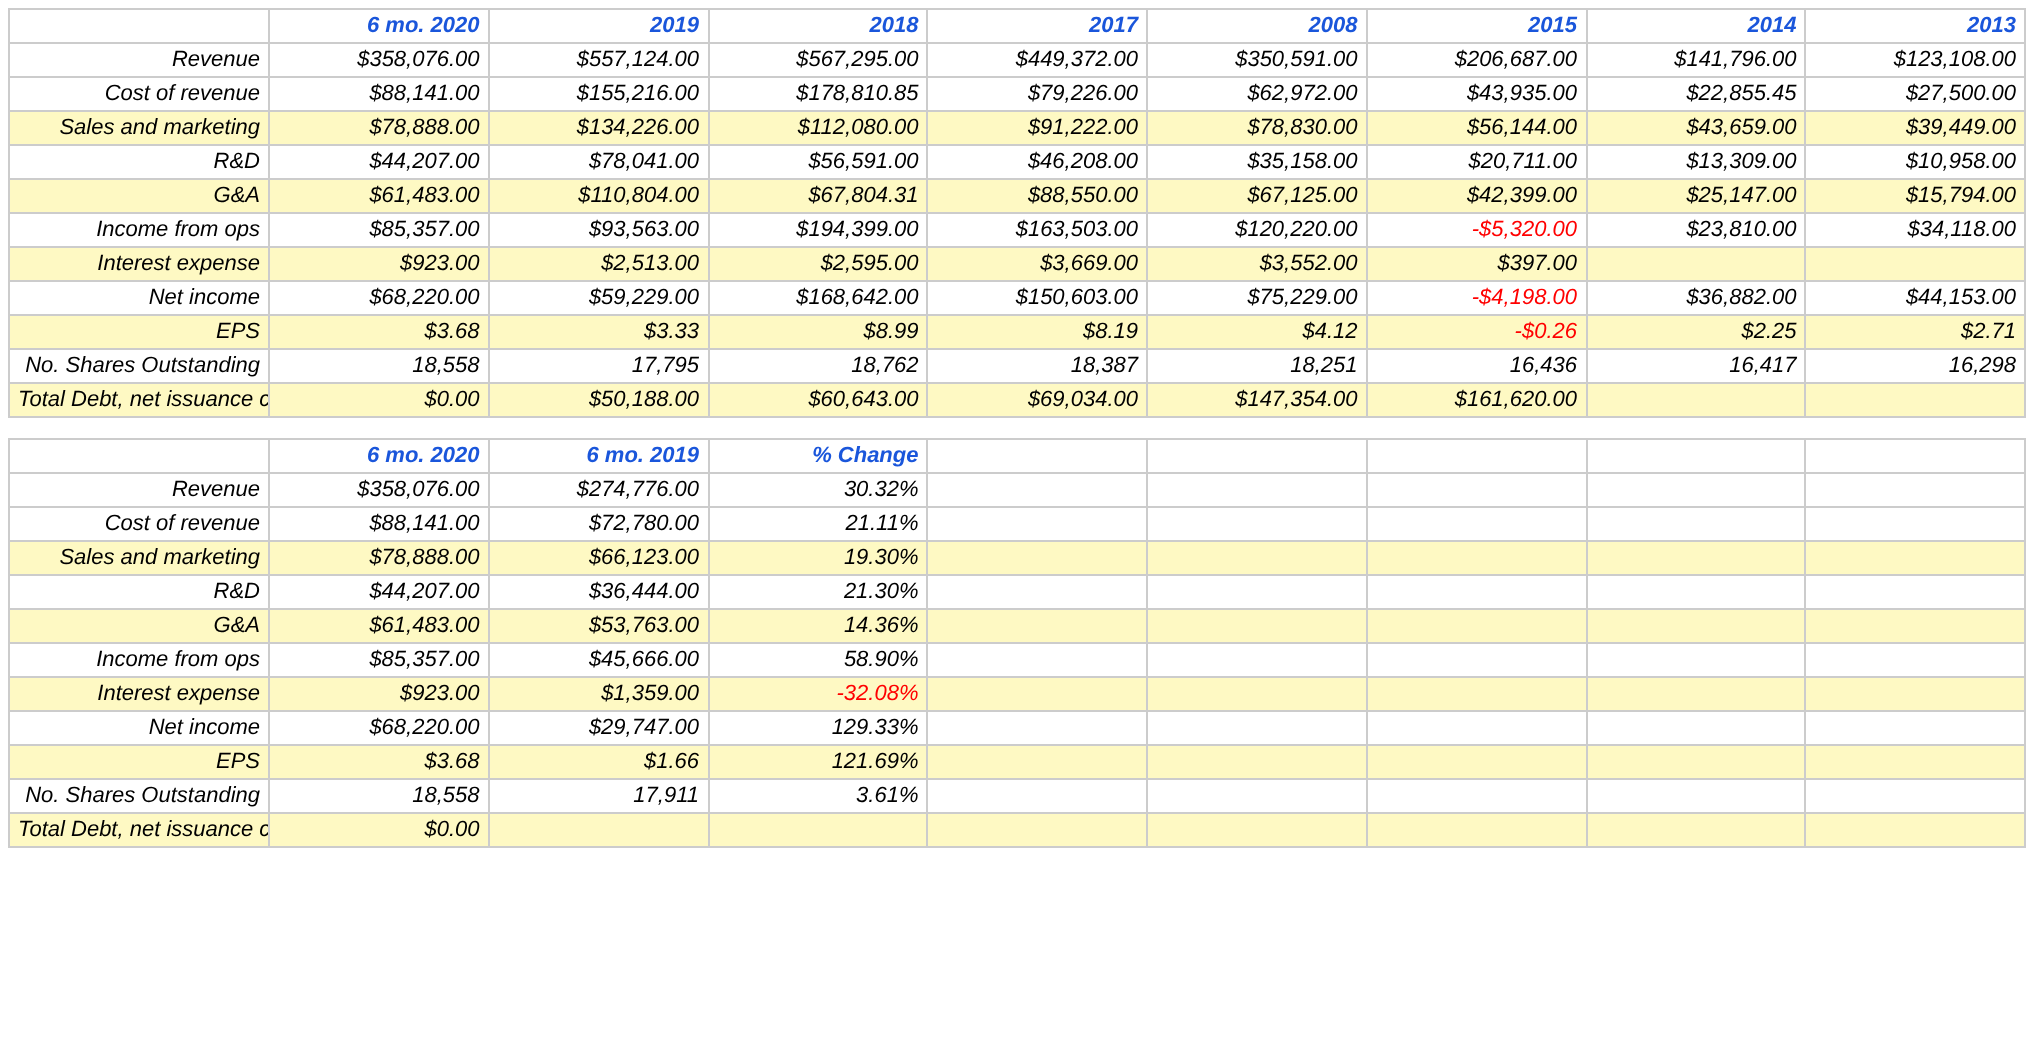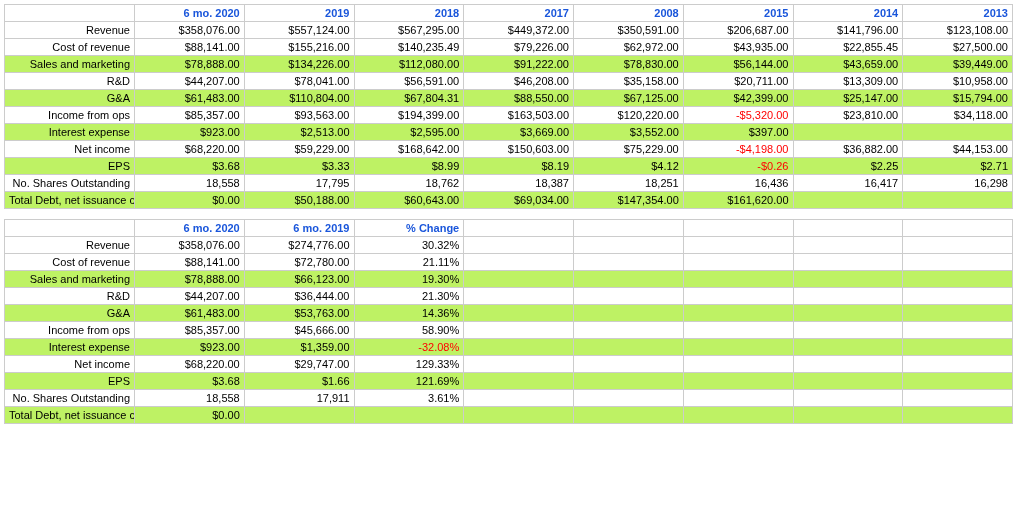--- a/index.html
+++ b/index.html
@@ -5,20 +5,21 @@
     * { box-sizing: border-box; margin: 0; padding: 0; }
     body {
       font-family: Arial, sans-serif;
       font-size: 11px;
       background: #fff;
       color: #000;
     }
     .container {
       width: 1017px;
       padding: 4px;
+      font-style: italic;
     }
     table {
       border-collapse: collapse;
       width: 100%;
       table-layout: fixed;
     }
     td, th {
       border: 1px solid #ccc;
       padding: 2px 4px;
       white-space: nowrap;
@@ -30,21 +31,21 @@
       text-align: right;
     }
     td:first-child, th:first-child {
       text-align: right;
       width: 130px;
     }
     td {
       text-align: right;
     }
     .row-highlight {
-      background: #bef264;
+      background: #fef9c3;
       margin-top: 18px;
     }
     .header-row th {
       font-weight: bold;
       color: #1a56db;
       text-align: right;
     }
     .header-row th:first-child {
       text-align: left;
     }
@@ -77,21 +78,21 @@
           <td>$449,372.00</td>
           <td>$350,591.00</td>
           <td>$206,687.00</td>
           <td>$141,796.00</td>
           <td>$123,108.00</td>
         </tr>
         <tr>
           <td>Cost of revenue</td>
           <td>$88,141.00</td>
           <td>$155,216.00</td>
-          <td>$140,235.49</td>
+          <td>$178,810.85</td>
           <td>$79,226.00</td>
           <td>$62,972.00</td>
           <td>$43,935.00</td>
           <td>$22,855.45</td>
           <td>$27,500.00</td>
         </tr>
         <tr class="row-highlight">
           <td>Sales and marketing</td>
           <td>$78,888.00</td>
           <td>$134,226.00</td>

